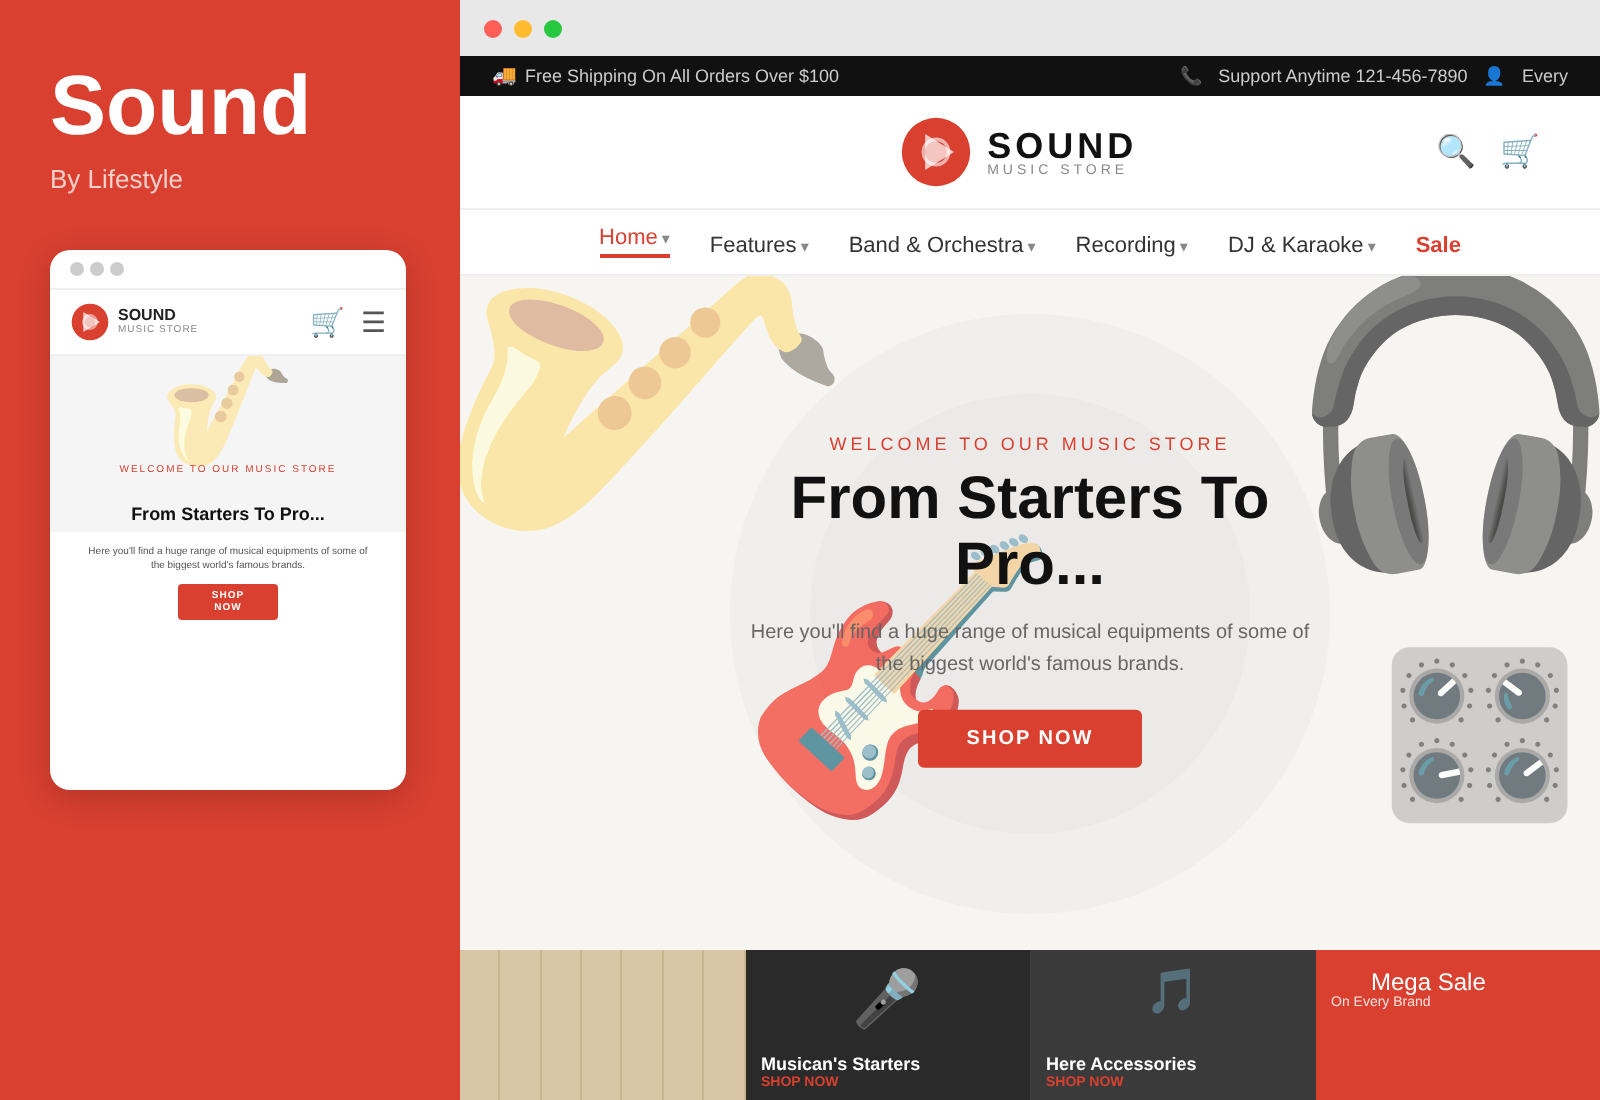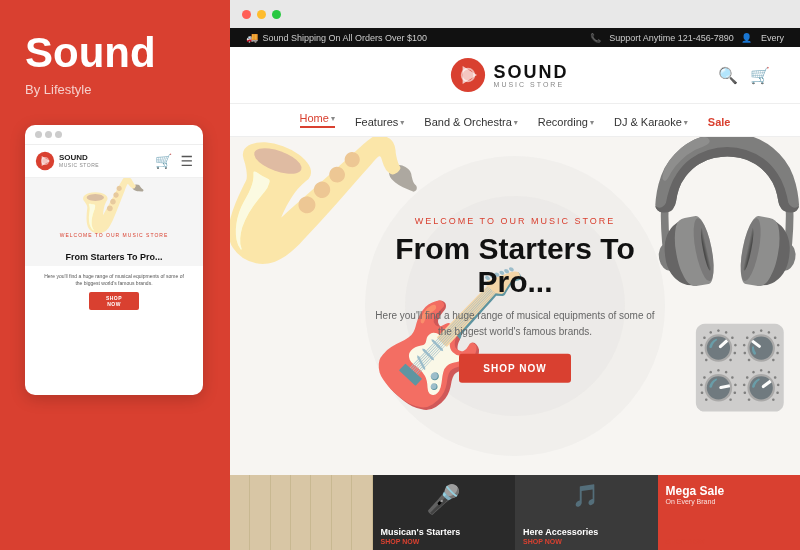--- a/index.html
+++ b/index.html
@@ -519,23 +519,24 @@
 
     
     .cat-mega {
       position: absolute;
       top: 10px;
       left: 8px;
     }
 
     .cat-mega-title {
       font-size: 12px;
-      font-weight: 700;
+      font-weight: 400;
       color: #fff;
       line-height: 1.1;
+      margin-left: 20px;
     }
 
     .cat-mega-sub {
       font-size: 7px;
       color: rgba(255,255,255,0.85);
     }
   </style>
 </head>
 <body>
 
@@ -590,21 +591,21 @@
     <div class="browser-dot dot-red"></div>
     <div class="browser-dot dot-yellow"></div>
     <div class="browser-dot dot-green"></div>
   </div>
 
   <div class="browser-body">
 
     <div class="announce-bar">
       <div class="announce-left">
         <span class="truck-icon">🚚</span>
-        <span>Sound Shipping On All Orders Over $100</span>
+        <span>Free Shipping On All Orders Over $100</span>
       </div>
       <div class="announce-right">
         <span class="support-icon">📞</span>
         <span>Support Anytime 121-456-7890</span>
         <span class="user-icon">👤</span>
         <span>Every</span>
       </div>
     </div>
 
     <div class="site-header">

